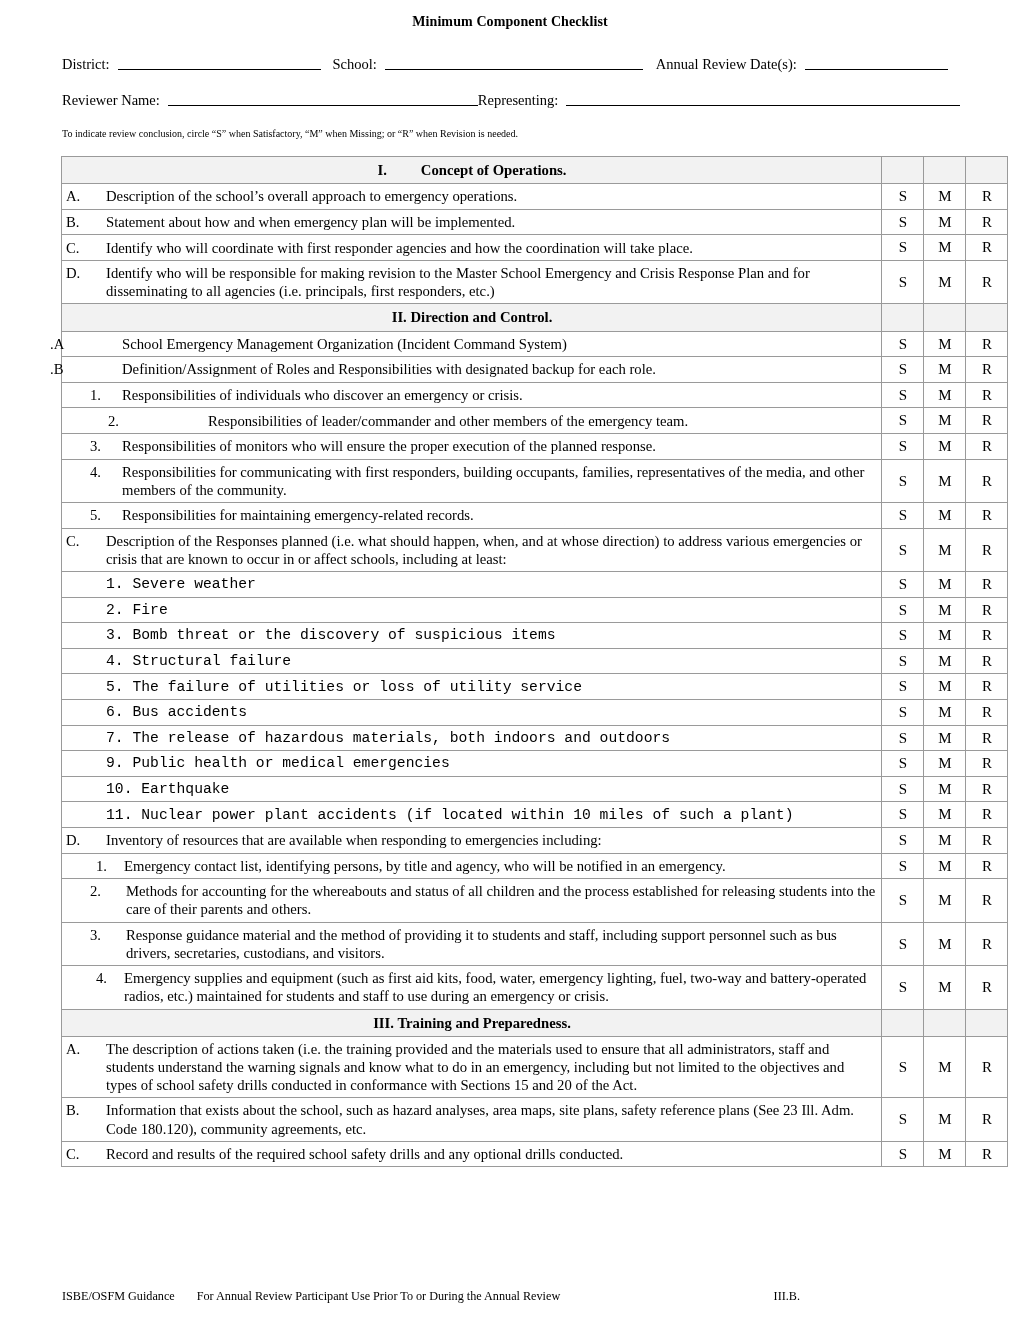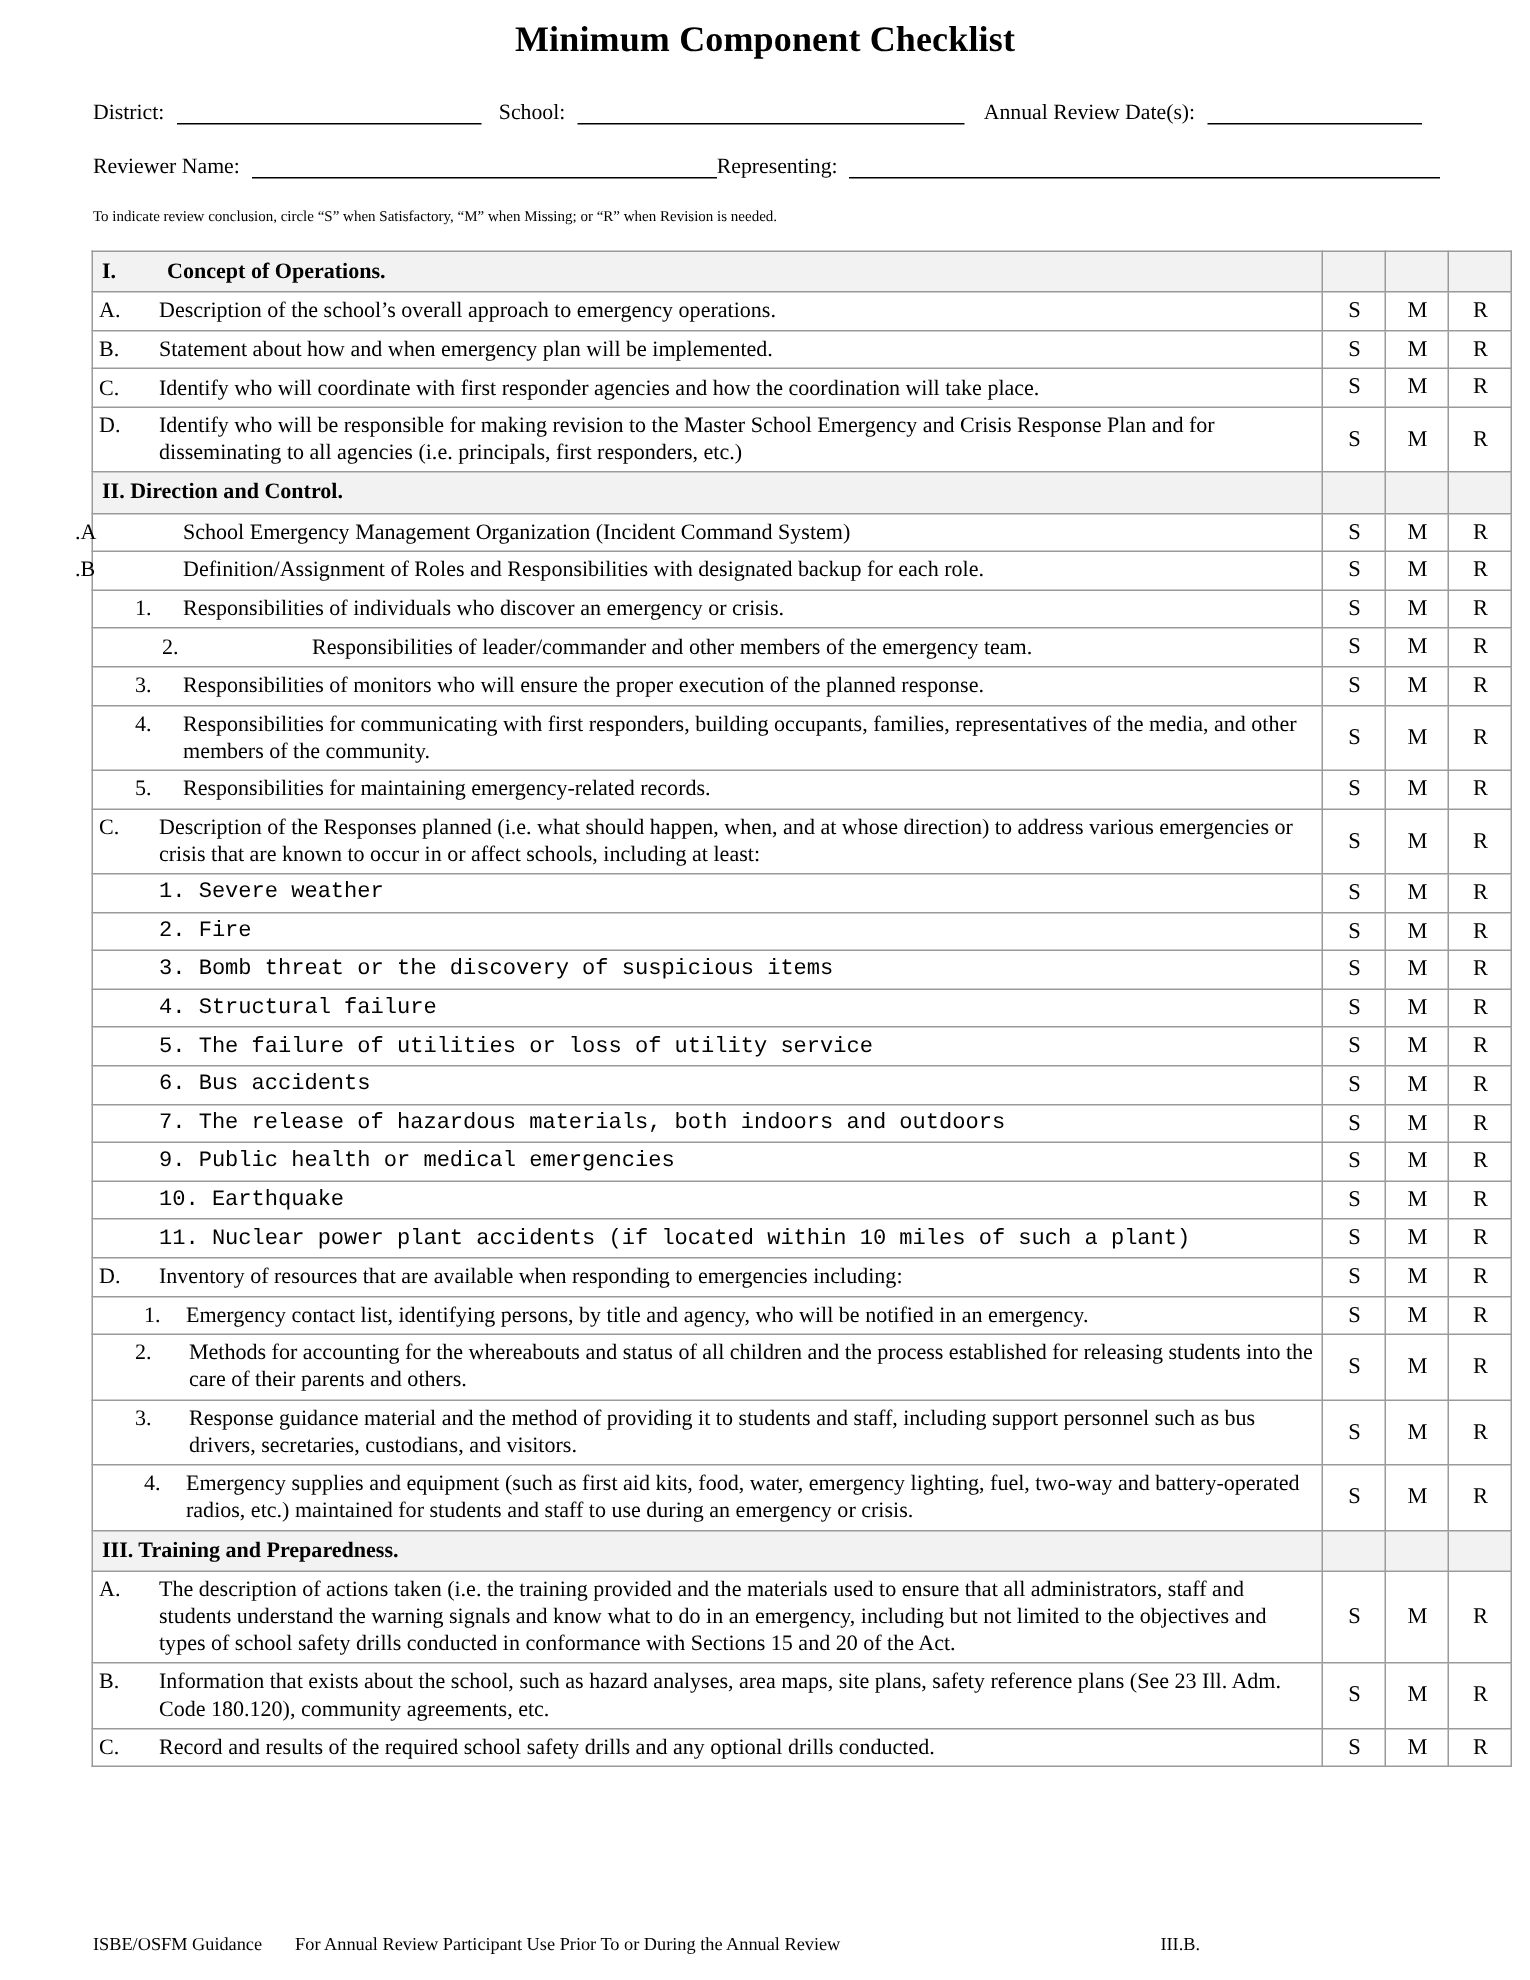--- a/index.html
+++ b/index.html
@@ -19,35 +19,35 @@
     width: 1020px;
     height: 1320px;
     box-sizing: border-box;
     padding: 0;
     position: relative;
   }
 
   
   .doc-title {
     text-align: center;
-    font-size: 24px;
+    font-size: 14px;
     font-weight: bold;
     margin: 14px 0 0 0;
     letter-spacing: 0.1px;
   }
 
   
   .form-lines {
     margin: 26px 0 0 0;
     padding: 0 60px 0 62px;
     font-size: 14.5px;
   }
   .form-row {
     display: flex;
-    align-items: center;
+    align-items: flex-start;
     white-space: nowrap;
     margin-bottom: 19px;
   }
   .form-label { flex: 0 0 auto; }
   .rule {
     display: inline-block;
     border-bottom: 1px solid #000;
     height: 13px;
     margin: 0 4px;
     flex: 0 0 auto;
@@ -84,20 +84,21 @@
   td.mark {
     width: 30px;
     text-align: center;
     vertical-align: middle;
     padding: 3px 0;
     font-size: 15px;
   }
   tr.section > td {
     background: #f2f2f2;
     font-weight: bold;
+    text-align: center;
   }
   tr.section td.item {
     padding-top: 4px;
     padding-bottom: 4px;
   }
   .ind-a  { padding-left: 20px; text-indent: -20px; margin-left: 18px; display:block; }
   .ind-a .ltr { display:inline-block; width: 20px; }
   .ind-num { padding-left: 16px; text-indent: -16px; margin-left: 38px; display:block; }
   .ind-num .num { display:inline-block; width: 16px; }
   .ind-num2 { padding-left: 18px; text-indent: -18px; margin-left: 40px; display:block; }

